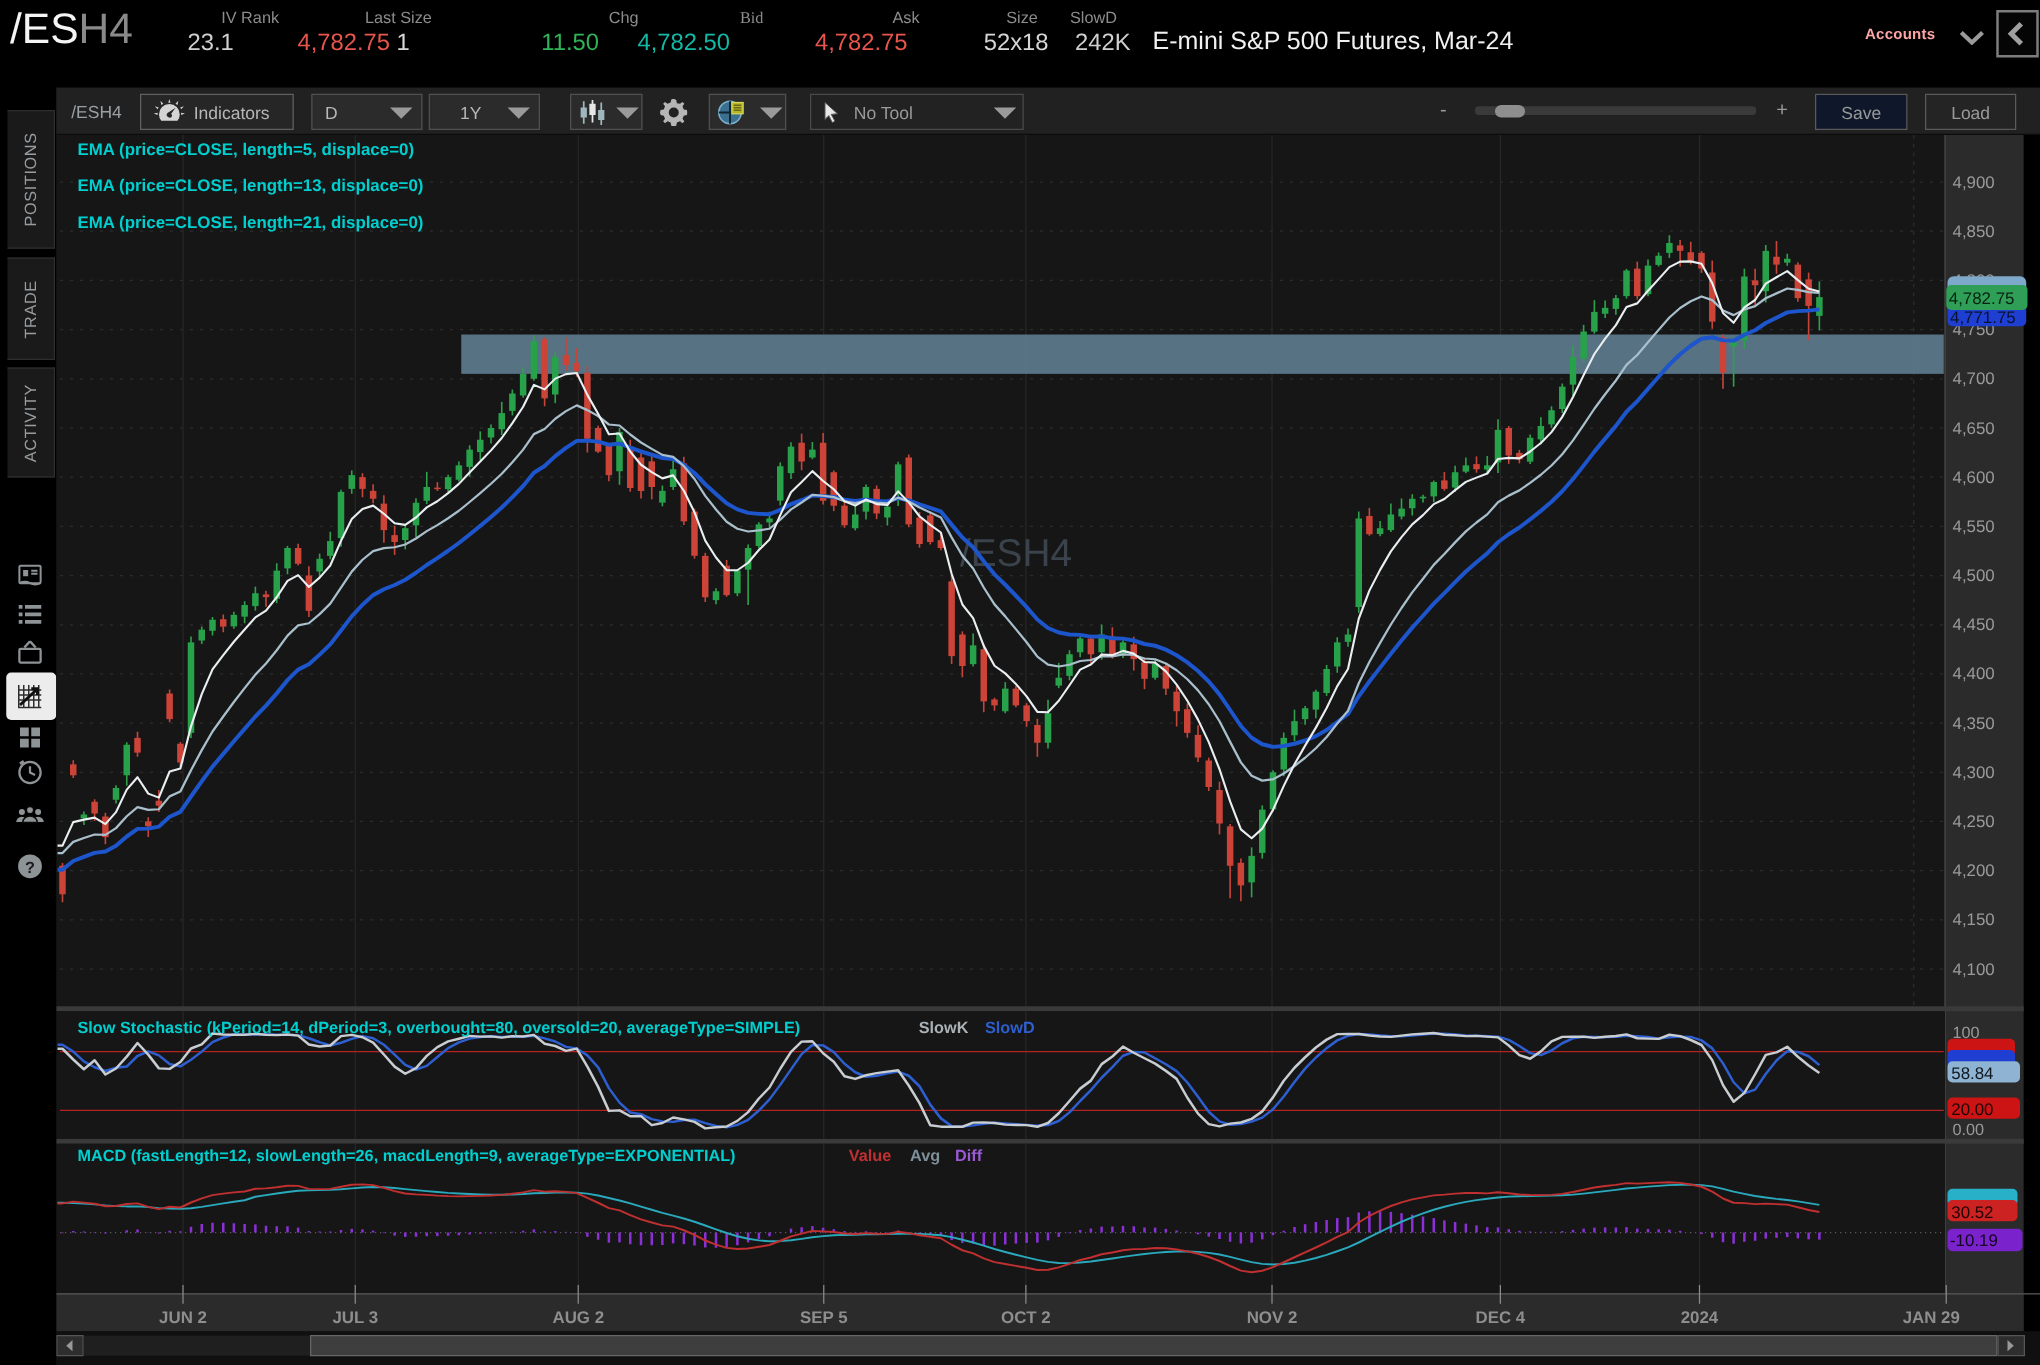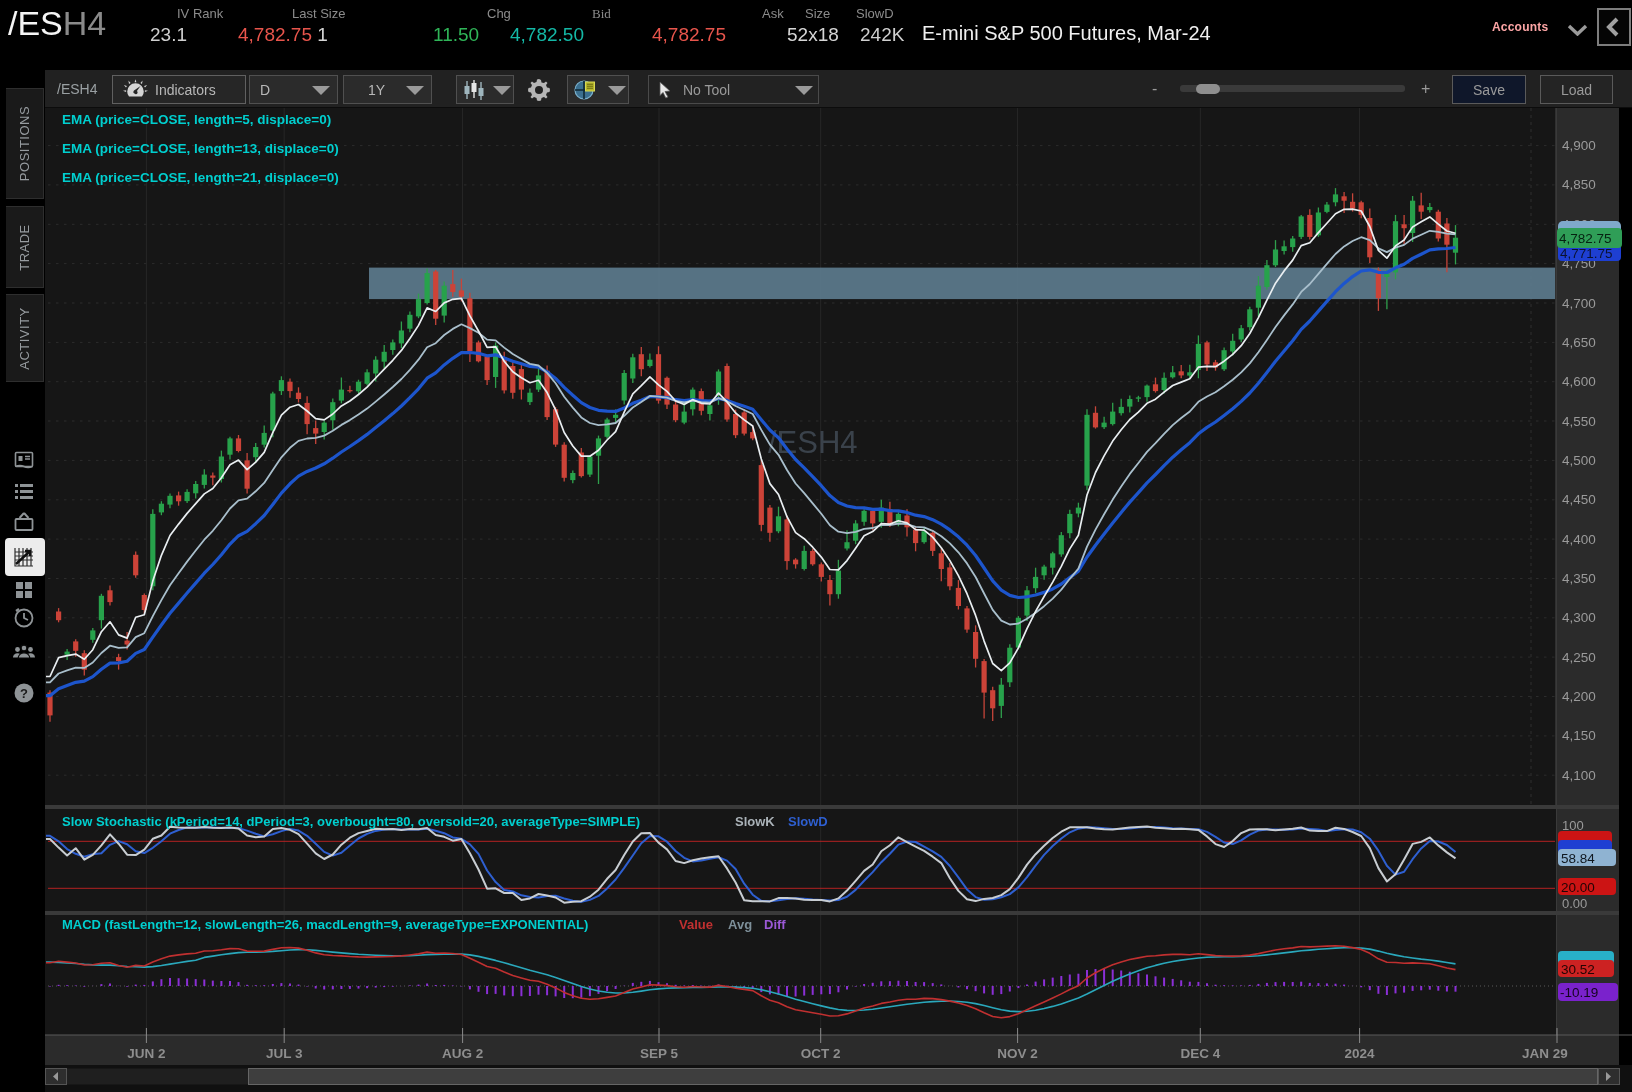--- a/index.html
+++ b/index.html
@@ -20,21 +20,21 @@
 <div class="abs" style="left:0;top:0;width:1632px;height:70px;background:#000;"></div>
 <div class="abs" style="left:8px;top:4px;font-size:34px;"><span style="color:#f5f5f5">/ES</span><span style="color:#8a8a8a">H4</span></div>
 <div class="lbl" style="left:142px;margin-left:35px;">IV Rank</div>
 <div class="val" style="left:150px;color:#cfcfcf">23.1</div>
 <div class="lbl" style="left:292px;">Last Size</div>
 <div class="val" style="left:238px;"><span style="color:#e8554c">4,782.75</span> <span style="color:#d6d6d6">1</span></div>
 <div class="lbl" style="left:487px;">Chg</div>
 <div class="val" style="left:433px;color:#2fb558">11.50</div>
 <div class="lbl" style="left:592px;font-family:Liberation Serif, serif;">Bid</div>
 <div class="val" style="left:510px;color:#14b8a6">4,782.50</div>
-<div class="lbl" style="left:714px;margin-left:48px;">Ask</div>
+<div class="lbl" style="left:714px;">Ask</div>
 <div class="val" style="left:652px;color:#e8554c">4,782.75</div>
 <div class="lbl" style="left:805px;">Size</div>
 <div class="val" style="left:787px;color:#d6d6d6;">52x18</div>
 <div class="lbl" style="left:856px;">SlowD</div>
 <div class="val" style="left:860px;color:#cfcfcf;">242K</div>
 <div class="abs" style="left:922px;top:22px;font-size:20px;color:#f0f0f0;">E-mini S&amp;P 500 Futures, Mar-24</div>
 <div class="abs" style="left:1492px;top:20px;font-size:12px;font-weight:bold;color:#fca5a5;letter-spacing:0.2px;">Accounts</div>
 <svg class="abs" style="left:1567px;top:24px" width="21" height="12">
     <path d="M2,2 L10.5,10 L19,2" stroke="#9a9a9a" stroke-width="3.4" fill="none"></path>
   </svg>
@@ -111,21 +111,21 @@
       <path d="M6.2,18 a5.8,5.2 0 0 1 11.6,0 Z" stroke="#0a0a0a" stroke-width="1.2"></path>
     </g>
   </svg>
 <svg class="abs" style="left:12px;top:681px" width="24" height="24" viewBox="0 0 24 24">
     <circle cx="12" cy="12" r="9.5" fill="#8e9396"></circle>
     <text x="12" y="17" font-size="13" font-weight="bold" text-anchor="middle" fill="#1a1a1a" font-family="Liberation Sans">?</text>
   </svg>
 
 <div class="abs" style="left:45px;top:70px;width:1587px;height:38px;background:#212121;border-bottom:1px solid #0c0c0c;"></div>
 <div class="abs" style="left:57px;top:81px;font-size:14px;color:#9aa0a3;">/ESH4</div>
-<div class="tbtn" style="left:112px;width:134px;padding-left:10px;background:#262626;border-color:#606060;">
+<div class="tbtn" style="left:112px;width:123px;padding-left:10px;background:#262626;border-color:#606060;">
     <svg width="25" height="21" viewBox="0 0 25 21">
       <g fill="#d4d4d4">
         <path d="M12.5,4.2 A8.3,8.3 0 0 0 4.2,12.5 A8.3,8.3 0 0 0 6,17.6 L19,17.6 A8.3,8.3 0 0 0 20.8,12.5 A8.3,8.3 0 0 0 12.5,4.2 Z M14.6,13.9 A2.2,2.2 0 1 1 11,11.4 L17.5,7.1 L13.9,12 A2.2,2.2 0 0 1 14.6,13.9 Z" fill-rule="evenodd"></path>
         <path d="M12.5,0.2 L13.4,3.2 L11.6,3.2 Z M5.4,1.6 L7.6,4 L6,4.9 Z M19.6,1.6 L19,4.9 L17.4,4 Z M0.9,5.9 L3.9,6.9 L3,8.4 Z M24.1,5.9 L22,8.4 L21.1,6.9 Z M0,11.7 L3.1,11.2 L3.1,12.9 Z M25,11.7 L21.9,12.9 L21.9,11.2 Z"></path>
       </g>
     </svg>
     <span style="margin-left:7px;">Indicators</span>
   </div>
 <div class="tbtn" style="left:249px;width:89px;padding-left:10px;">D<span class="carr" style="position:absolute;left:62px;top:10px;"></span></div>
 <div class="tbtn" style="left:343px;width:89px;padding-left:24px;">1Y<span class="carr" style="position:absolute;left:62px;top:10px;"></span></div>

